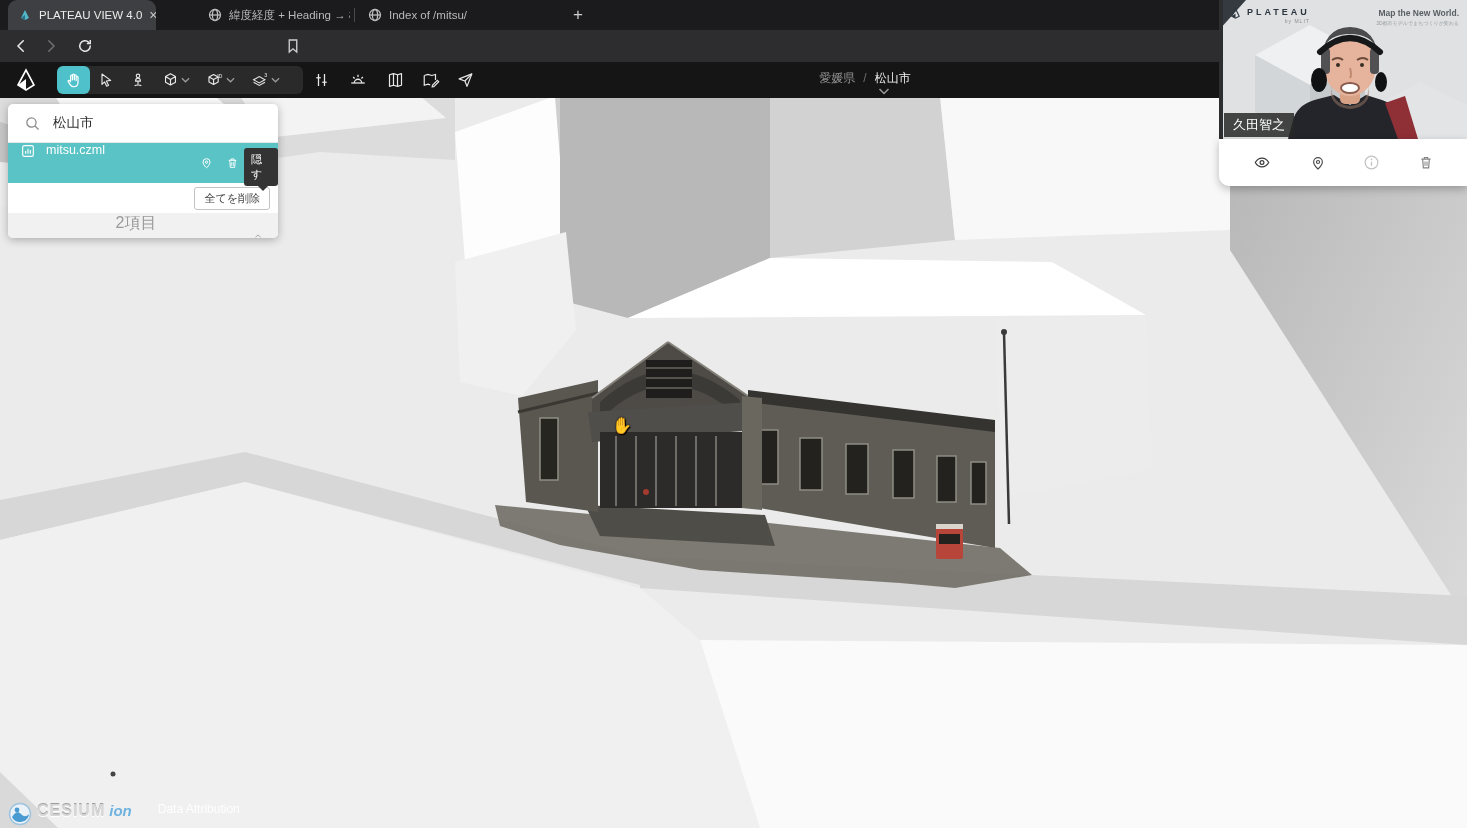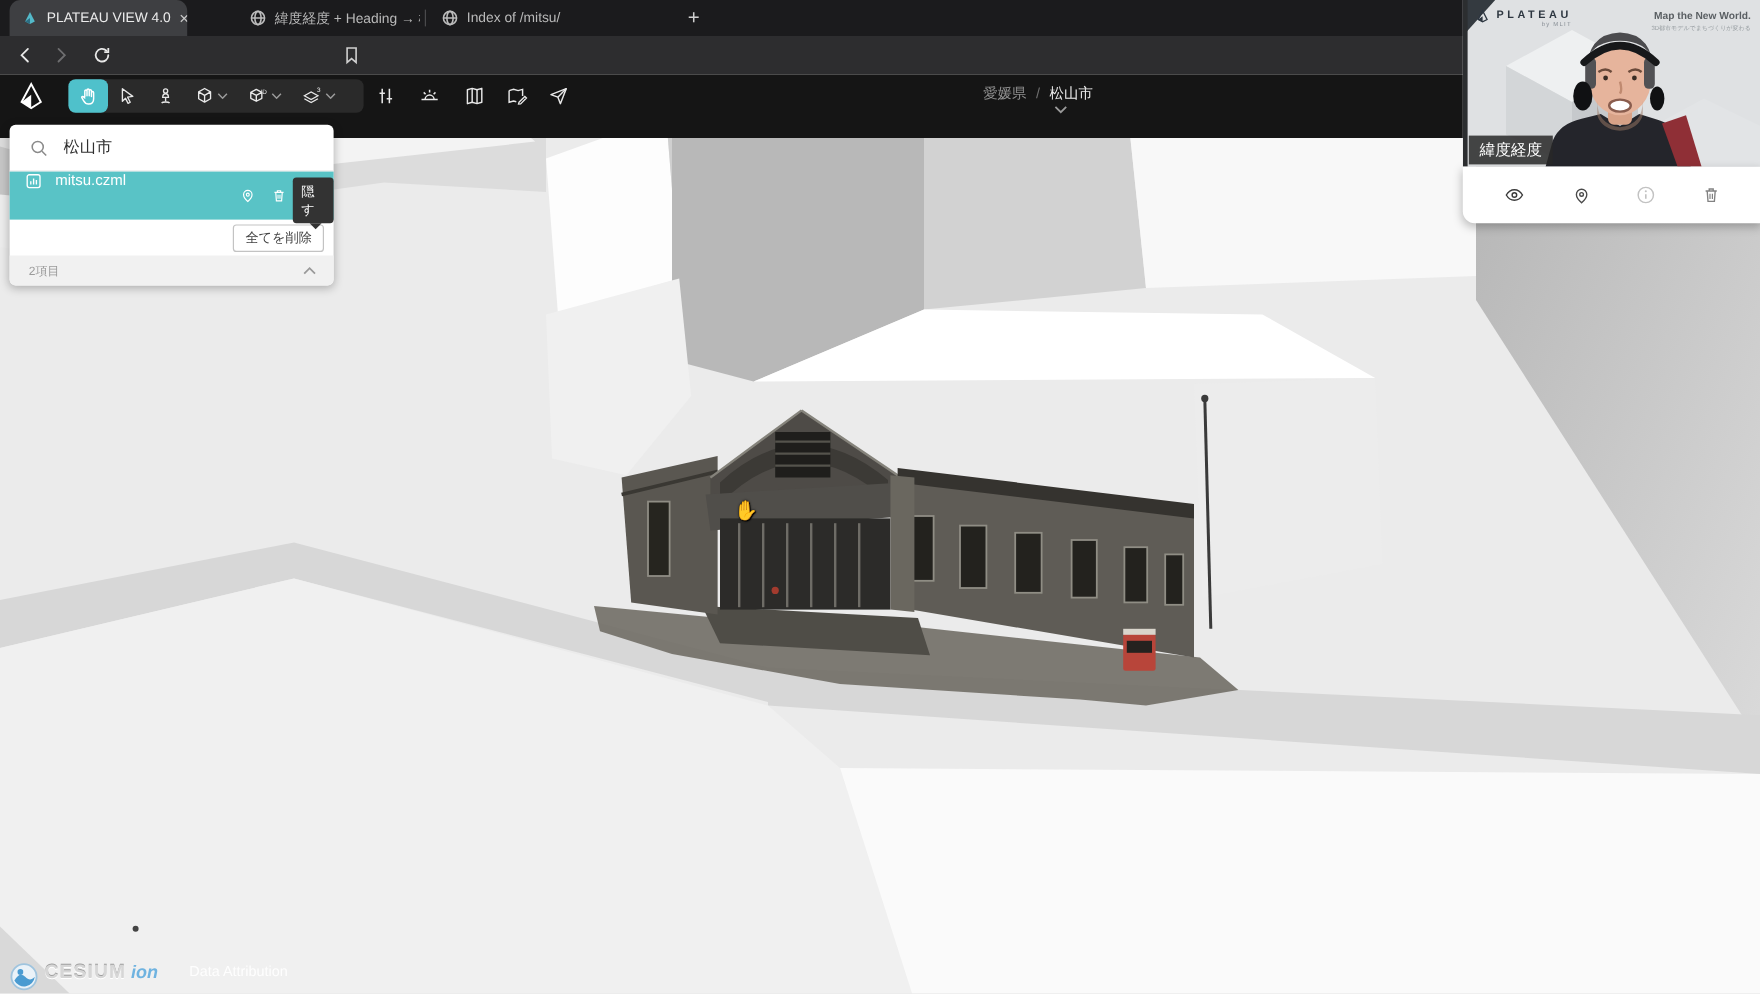--- a/index.html
+++ b/index.html
@@ -20,21 +20,21 @@
 
   #addressbar { position:absolute; left:0; top:30px; width:1467px; height:32px; background:#2d2d2f; }
   .navbtn { position:absolute; top:7px; width:18px; height:18px; }
   #urlpill { position:absolute; left:305px; top:35px; width:845px; height:24px; background:#1c1c1e;
              border-radius:6px; display:flex; align-items:center; color:#e6e6e6; font-size:12.5px; }
   #urlpill .tune { margin:0 10px 0 12px; }
   #pill-right { position:absolute; right:14px; top:3px; display:flex; align-items:center; gap:10px; }
   .pill-div { width:1px; height:14px; background:#4b4b4d; }
 
   
-  #apptoolbar { position:absolute; left:0; top:62px; width:1467px; height:53px; background:#151515; }
+  #apptoolbar { position:absolute; left:0; top:62px; width:1467px; height:36px; background:#151515; }
   #toolgroup { position:absolute; left:57px; top:4px; height:28px; width:246px; background:#2a2a2a;
                border-radius:6px; display:flex; align-items:center; }
   .tool { height:28px; display:flex; align-items:center; justify-content:center; gap:2px; padding:0 8px; }
   .tool.active { background:#4FC1CB; border-radius:6px; }
   .solo { position:absolute; top:9px; }
   #breadcrumb { position:absolute; left:800px; top:8px; width:130px; text-align:center; font-size:12px; }
   #breadcrumb .pref { color:#8f8f8f; }
   #breadcrumb .sep { color:#6f6f6f; margin:0 8px; }
   #breadcrumb .city { color:#ececec; }
   #crumb-chev { position:absolute; left:878px; top:26px; }
@@ -48,22 +48,22 @@
                   font-family:"Liberation Sans", sans-serif; background:transparent; }
   #dataset-row { height:37px; display:flex; align-items:center; font-size:13px; color:#333; }
   #dataset-row svg { margin:0 12px 0 16px; }
   #layer-row { height:40px; background:#59C3C6; display:flex; color:#fff; font-size:12.5px; }
   #layer-row .lead { margin:0 10px 0 12px; display:flex; }
   #layer-actions { margin-left:auto; display:flex; align-items:center; gap:13px; padding-right:12px; }
   #layer-eye { outline:1px dotted rgba(255,255,255,.8); outline-offset:2px; display:flex; }
   #delete-row { height:30px; display:flex; align-items:center; justify-content:flex-end; padding-right:8px; }
   #delete-all-btn { font-size:11px; color:#444; border:1px solid #c3c3c3; border-radius:3px;
                     background:#fff; padding:3px 9px; font-family:"Liberation Sans", sans-serif; }
-  #panel-footer { height:25px; background:#f1f1f1; display:flex; align-items:center; font-size:10px;
-                  color:#9a9a9a; padding:0 14px 0 16px; border-radius:0 0 5px 5px; }
+  #panel-footer { height:25px; background:#f1f1f1; display:flex; align-items:center; font-size:16px;
+                  color:#9a9a9a; padding:0 14px 0 0; border-radius:0 0 5px 5px;flex-direction:column; }
   #panel-footer svg { margin-left:auto; }
   #tooltip { position:absolute; left:236px; top:44px; background:#333; color:#fff; font-size:11px;
              border-radius:3px; padding:4px 7px; }
   #tooltip:after { content:""; position:absolute; left:14px; bottom:-5px; border:5px solid transparent;
                    border-top-color:#333; border-bottom:none; }
 
   
   #webcam { position:absolute; left:1219px; top:0; width:248px; height:139px; background:#dfe1e3; overflow:hidden; }
   #wc-brand { position:absolute; left:10px; top:7px; display:flex; align-items:flex-start; gap:5px;justify-content:center; }
   #wc-brand .word { font-size:9px; letter-spacing:3px; font-weight:bold; color:#2d3640; }
@@ -426,21 +426,21 @@
     </svg>
     <span>
       <div class="word">PLATEAU</div>
       <div class="sub">by MLIT</div>
     </span>
   </div>
   <div id="wc-tag">
     <div class="en">Map the New World.</div>
     <div class="jp">3D都市モデルでまちづくりが変わる</div>
   </div>
-  <div id="nametag">緯度経度</div>
+  <div id="nametag">久田智之</div>
 </div>
 
 <div id="actionbar">
   <svg width="20" height="17" viewBox="0 0 24 24">
     <path d="M2.5 12S6 5.8 12 5.8 21.5 12 21.5 12 18 18.2 12 18.2 2.5 12 2.5 12z" fill="none" stroke="#3c3c3c" stroke-width="1.7"></path>
     <circle cx="12" cy="12" r="2.7" fill="none" stroke="#3c3c3c" stroke-width="1.7"></circle>
   </svg>
   <svg width="16" height="18" viewBox="0 0 24 24">
     <path d="M12 21s-6.5-6-6.5-10.5a6.5 6.5 0 1 1 13 0C18.5 15 12 21 12 21z" fill="none" stroke="#4a4a4a" stroke-width="1.7"></path>
     <circle cx="12" cy="10.5" r="2.3" fill="none" stroke="#4a4a4a" stroke-width="1.7"></circle>

